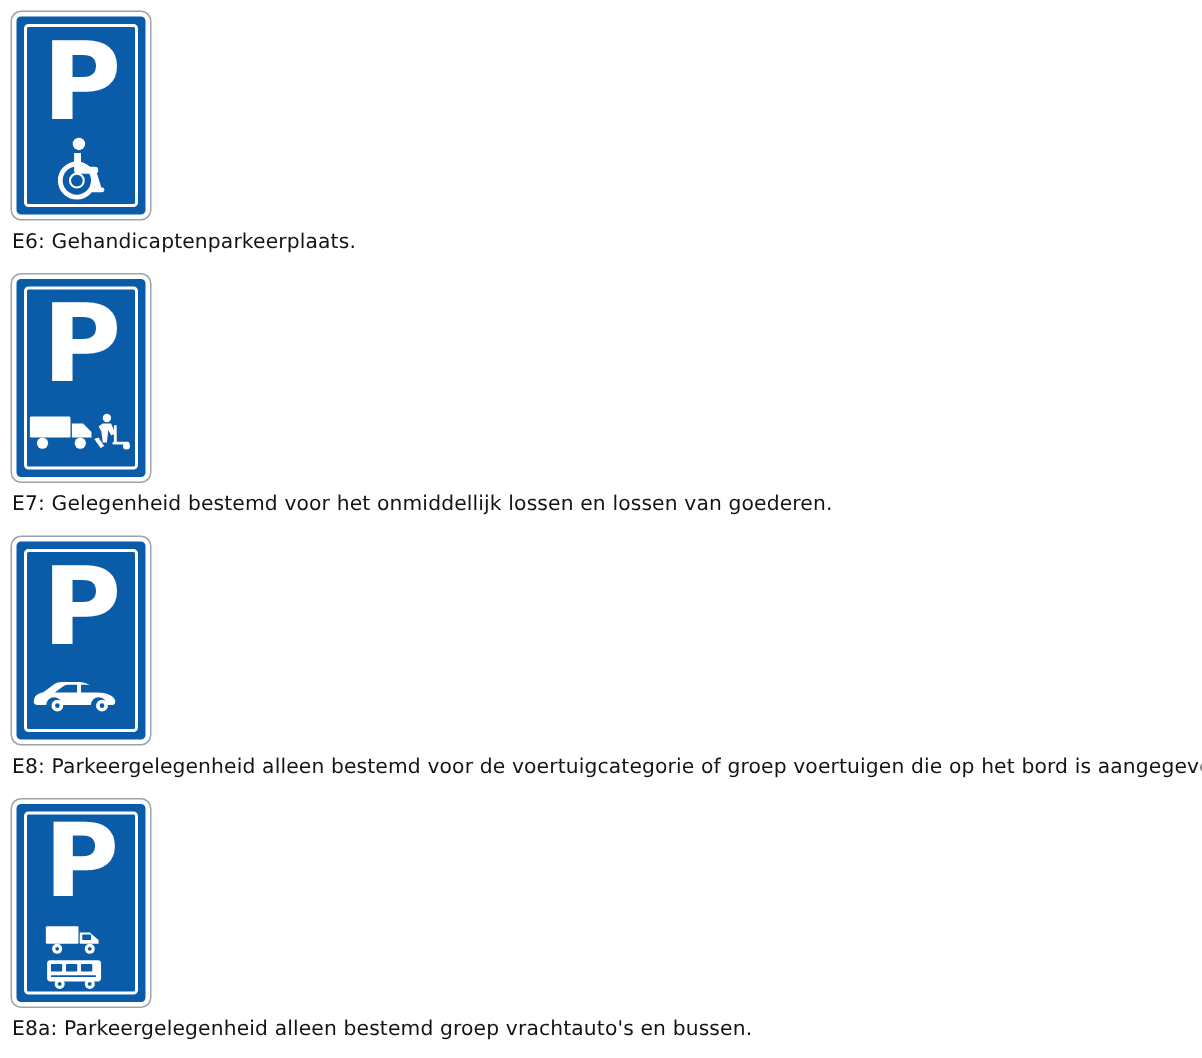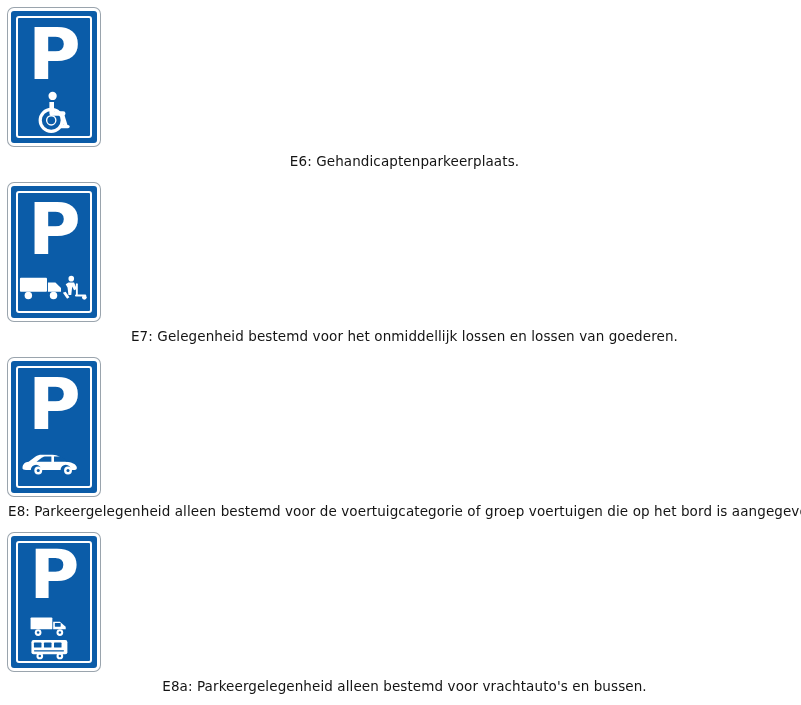--- a/index.html
+++ b/index.html
@@ -26,21 +26,20 @@
   .sign-wrap {
     padding-top: 8px;
   }
   .caption {
     font-size: 13.5px;
     line-height: 16px;
     color: #141414;
     padding: 7px 0 6px 0;
     white-space: nowrap;
     letter-spacing: 0.1px;
-    text-align: center;
   }
   
   .sign {
     position: relative;
     width: 92px;
     height: 138px;
     background: #0b5ca8;
     border: 3px solid #ffffff;
     border-radius: 6px;
     box-shadow: 0 0 0 1px #9aa4ad;
@@ -203,16 +202,16 @@
               <circle cx="74" cy="98" r="3"></circle>
               <rect x="12" y="66" width="18" height="12" rx="1.5"></rect>
               <rect x="36" y="66" width="18" height="12" rx="1.5"></rect>
               <rect x="60" y="66" width="18" height="12" rx="1.5"></rect>
               <rect x="12" y="84" width="72" height="3" rx="1.5"></rect>
             </g>
           </svg>
         </div>
       </div>
     </div>
-    <div class="caption">E8a: Parkeergelegenheid alleen bestemd voor vrachtauto's en bussen.</div>
+    <div class="caption">E8a: Parkeergelegenheid alleen bestemd groep vrachtauto's en bussen.</div>
   </div>
 
 </div>
 
 </body></html>

